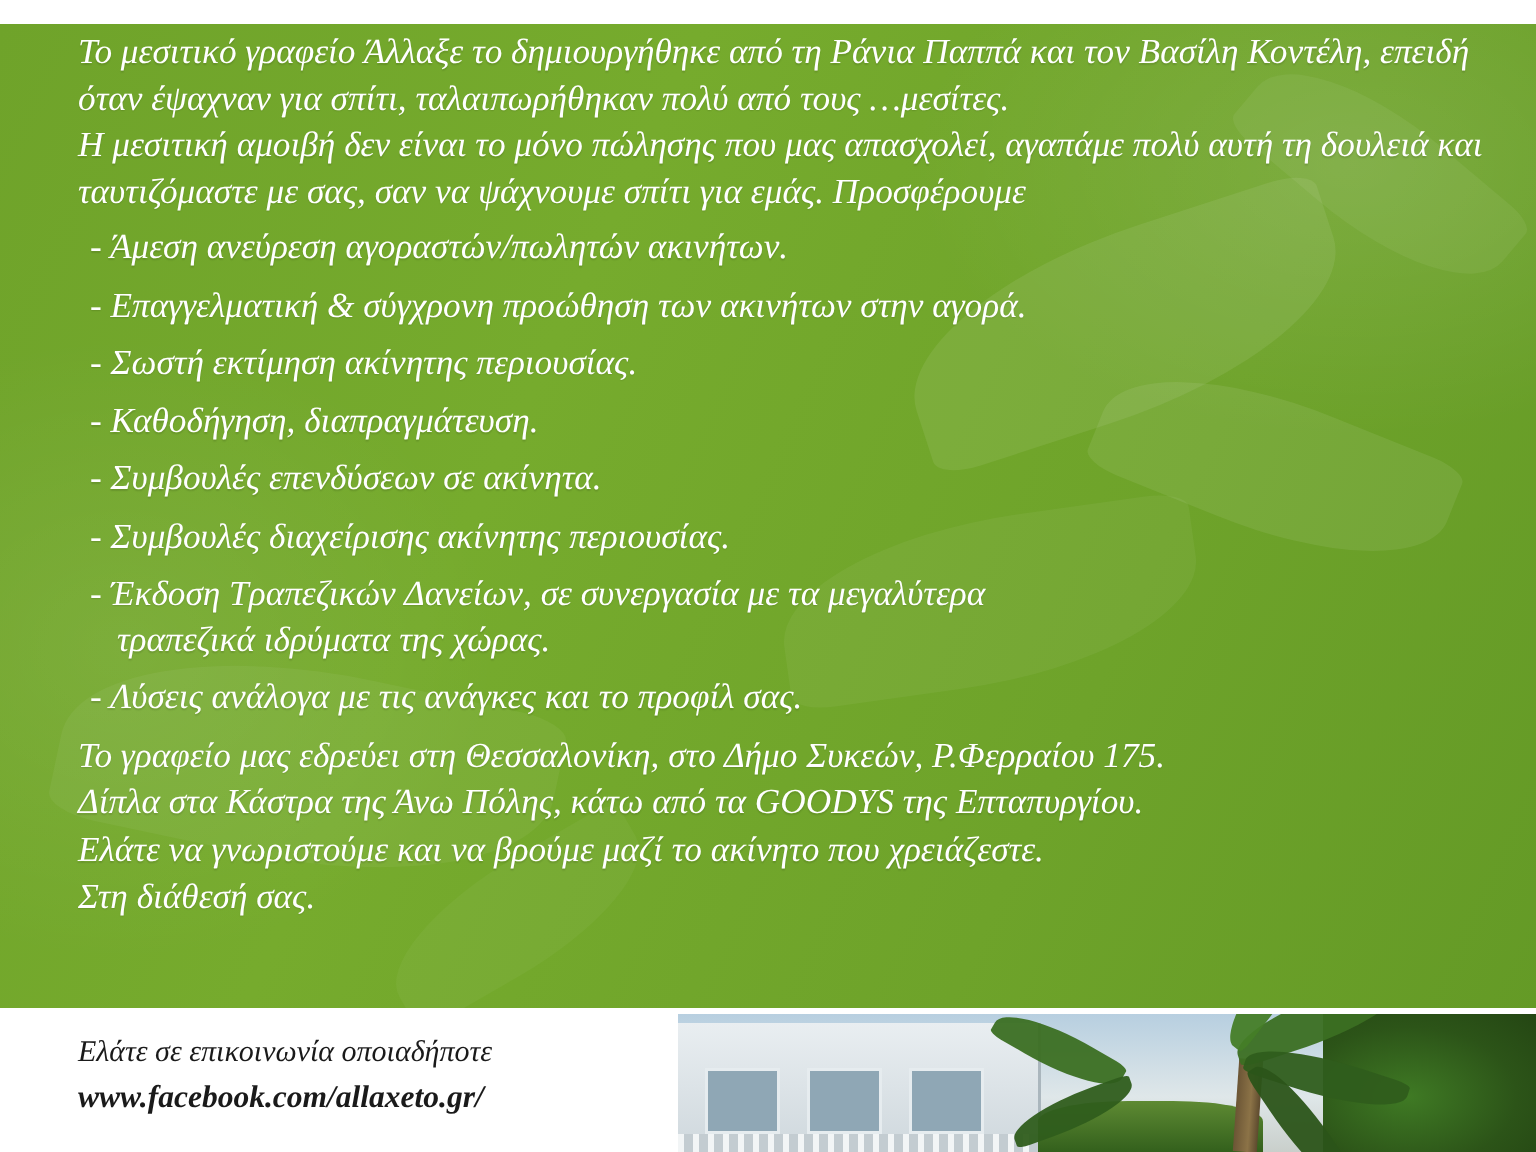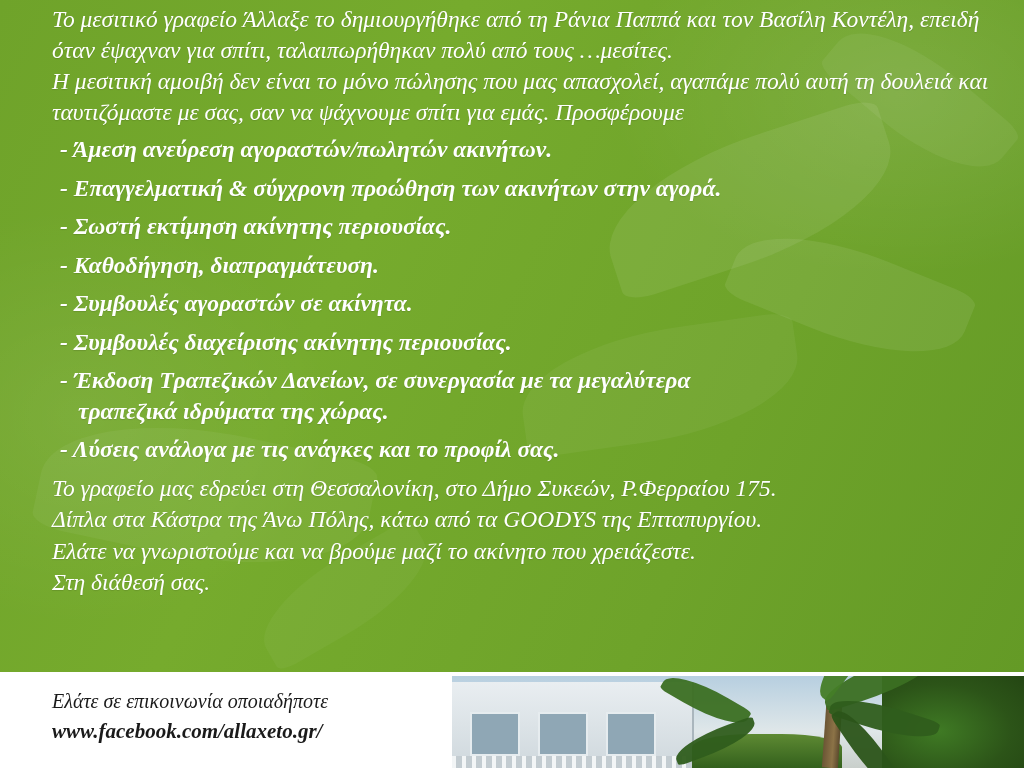--- a/index.html
+++ b/index.html
@@ -12,21 +12,21 @@
     width: 1024px;
     height: 768px;
     overflow: hidden;
     background: #ffffff;
     font-family: "Liberation Serif", serif;
   }
   
   .green-panel {
     position: absolute;
     left: 0;
-    top: 0;
+    top: 16px;
     width: 1024px;
     height: 672px;
     background:
       radial-gradient(ellipse 420px 260px at 88% 14%, rgba(255,255,255,0.10), rgba(255,255,255,0) 70%),
       radial-gradient(ellipse 360px 300px at 8% 62%, rgba(255,255,255,0.07), rgba(255,255,255,0) 70%),
       linear-gradient(115deg, #6fa32a 0%, #76ab2d 35%, #6ea32a 70%, #649a26 100%);
     overflow: hidden;
   }
   .leaf {
     position: absolute;
@@ -58,21 +58,21 @@
   .para.intro {
     font-style: italic;
   }
   .bullets {
     margin: 6px 0 4px 0;
     padding: 0;
     list-style: none;
   }
   .bullets li {
     margin: 0 0 8px 0;
-    font-weight: bold;
+    font-weight: normal;
     font-style: italic;
     font-size: 23.5px;
     line-height: 1.3;
     padding-left: 8px;
   }
   .bullets li .cont {
     display: block;
     padding-left: 18px;
   }
   .closing {
@@ -179,21 +179,21 @@
 
     <div class="body-text">
       <p class="para intro">Το μεσιτικό γραφείο Άλλαξε το δημιουργήθηκε από τη Ράνια Παππά και τον Βασίλη Κοντέλη, επειδή όταν έψαχναν για σπίτι, ταλαιπωρήθηκαν πολύ από τους …μεσίτες.</p>
       <p class="para intro">Η μεσιτική αμοιβή δεν είναι το μόνο πώλησης που μας απασχολεί, αγαπάμε πολύ αυτή τη δουλειά και ταυτιζόμαστε με σας, σαν να ψάχνουμε σπίτι για εμάς. Προσφέρουμε</p>
 
       <ul class="bullets">
         <li><span>- Άμεση ανεύρεση αγοραστών/πωλητών ακινήτων.</span></li>
         <li><span>- Επαγγελματική &amp; σύγχρονη προώθηση των ακινήτων στην αγορά.</span></li>
         <li><span>- Σωστή εκτίμηση ακίνητης περιουσίας.</span></li>
         <li><span>- Καθοδήγηση, διαπραγμάτευση.</span></li>
-        <li><span>- Συμβουλές αγοραστών σε ακίνητα.</span></li>
+        <li><span>- Συμβουλές επενδύσεων σε ακίνητα.</span></li>
         <li><span>- Συμβουλές διαχείρισης ακίνητης περιουσίας.</span></li>
         <li>
           <span>- Έκδοση Τραπεζικών Δανείων, σε συνεργασία με τα μεγαλύτερα</span>
           <span class="cont">τραπεζικά ιδρύματα της χώρας.</span>
         </li>
         <li><span>- Λύσεις ανάλογα με τις ανάγκες και το προφίλ σας.</span></li>
       </ul>
 
       <div class="closing">
         <div>Το γραφείο μας εδρεύει στη Θεσσαλονίκη, στο Δήμο Συκεών, Ρ.Φερραίου 175.</div>

